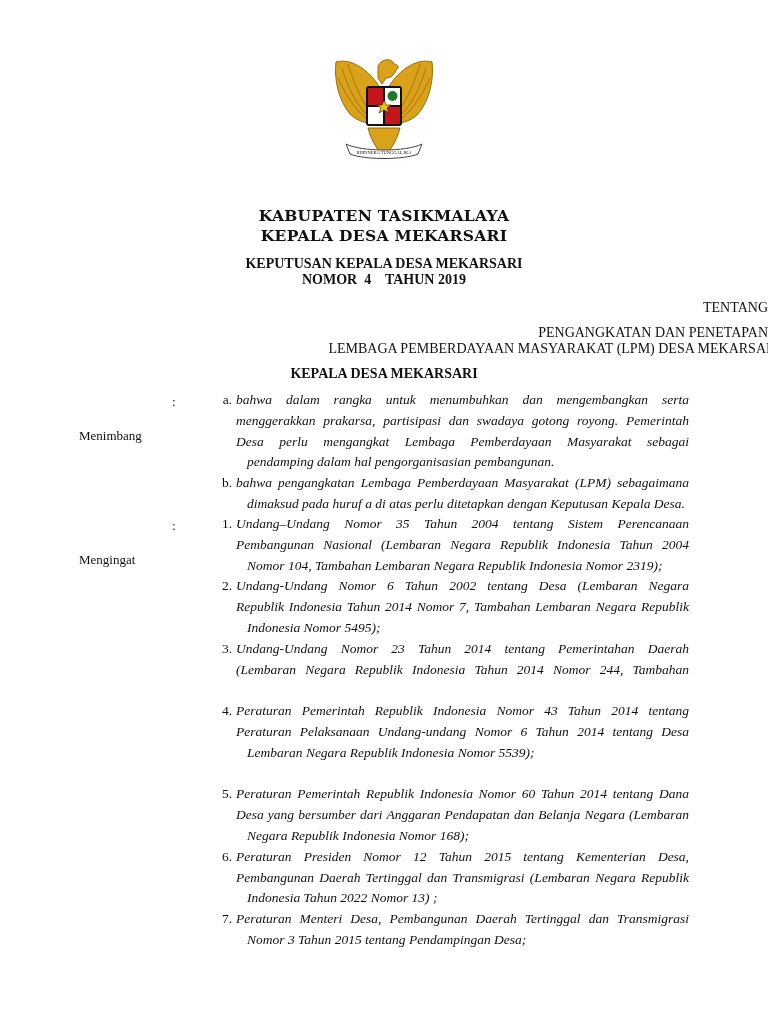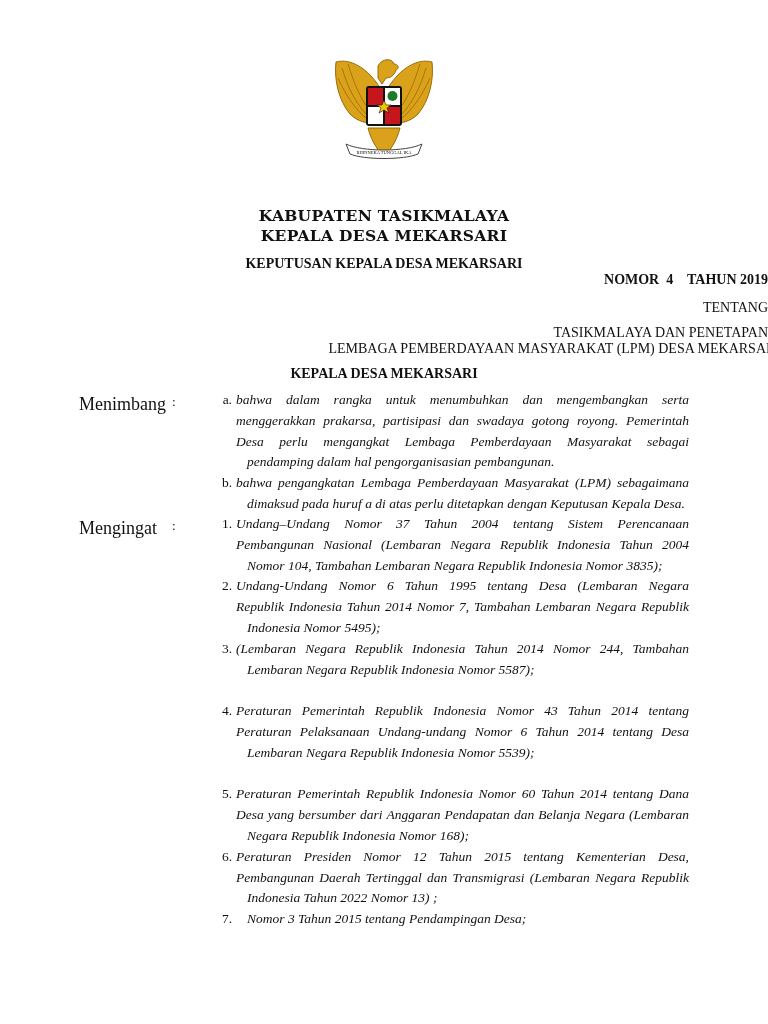--- a/index.html
+++ b/index.html
@@ -4,21 +4,21 @@
 <style>
   html, body { margin:0; padding:0; background:#fff; }
   body { width:768px; height:1024px; position:relative; overflow:hidden;
          font-family:"Liberation Serif","DejaVu Serif",serif; color:#111; }
   .emblem { position:absolute; left:328px; top:48px; width:112px; height:118px; }
   .center { position:absolute; left:0; width:768px; text-align:center; }
   .h1 { font-family:"DejaVu Serif","Liberation Serif",serif; font-weight:bold; font-size:15.5px; letter-spacing:0.3px; line-height:22px; }
   .h2 { font-weight:bold; font-size:14px; line-height:17px; }
   .t { font-size:14px; line-height:17px;text-align:right; }
   .row { position:absolute; left:0; width:768px; }
-  .label { position:absolute; left:79px; font-size:18px; }
+  .label { position:absolute; left:79px; font-size:13px;margin-top:34px; }
   .colon { position:absolute; left:172px; font-size:13.5px; }
   .item { position:absolute; left:210px; width:479px; font-size:13.5px; line-height:20.8px; }
   .item .num { position:absolute; left:0; width:22px; text-align:right; }
   .item .txt { position:absolute; left:26px; width:453px; text-align:justify;font-style:italic; }
   .item .txt span.l { display:block; text-align:justify; text-align-last:justify; height:20.8px; white-space:nowrap; }
   .item .txt span.l.last { text-align-last:left;margin-left:11px; }
 </style>
 </head>
 <body>
 
@@ -47,23 +47,23 @@
   <circle cx="64.5" cy="48" r="5" fill="#1c7a2a"></circle>
   <polygon points="56,52 58,57 63,57 59,60 61,65 56,62 51,65 53,60 49,57 54,57" fill="#f3c400" stroke="#111" stroke-width="0.6"></polygon>
 
   <path d="M18 96 C34 104 78 104 94 96 L90 106 C76 112 36 112 22 106 Z" fill="#fff" stroke="#444" stroke-width="1"></path>
   <text x="56" y="106" font-size="4.5" text-anchor="middle" fill="#111" font-family="Liberation Serif, serif">BHINNEKA TUNGGAL IKA</text>
 </svg>
 
 <div class="center h1" style="top:205px;">KABUPATEN TASIKMALAYA</div>
 <div class="center h1" style="top:225px;">KEPALA DESA MEKARSARI</div>
 <div class="center h2" style="top:255px;">KEPUTUSAN KEPALA DESA MEKARSARI</div>
-<div class="center h2" style="top:271px; white-space:pre;text-align:right;">NOMOR  4    TAHUN 2019</div>
+<div class="center h2" style="top:271px; white-space:pre;">NOMOR  4    TAHUN 2019</div>
 <div class="center t" style="top:299px;">TENTANG</div>
-<div class="center t" style="top:324px;">TASIKMALAYA DAN PENETAPAN</div>
+<div class="center t" style="top:324px;">PENGANGKATAN DAN PENETAPAN</div>
 <div class="center t" style="top:340px;padding-left:12px;">LEMBAGA PEMBERDAYAAN MASYARAKAT (LPM) DESA MEKARSARI</div>
 <div class="center h2" style="top:365px;">KEPALA DESA MEKARSARI</div>
 
 <div class="row" style="top:394px;">
   <div class="label">Menimbang</div>
   <div class="colon">:</div>
 </div>
 <div id="menimbang-items">
     <div class="item" style="top: 390px; height: 83.2px;">
       <div class="num">a.</div>
@@ -84,38 +84,38 @@
   </div>
 
 <div class="row" style="top:518px;">
   <div class="label">Mengingat</div>
   <div class="colon">:</div>
 </div>
 <div id="mengingat-items">
     <div class="item" style="top: 514px; height: 62.4px;">
       <div class="num">1.</div>
       <div class="txt">
-        <span class="l">Undang–Undang Nomor 37 Tahun 2004 tentang Sistem Perencanaan</span>
+        <span class="l">Undang–Undang Nomor 35 Tahun 2004 tentang Sistem Perencanaan</span>
         <span class="l">Pembangunan Nasional (Lembaran Negara Republik Indonesia Tahun 2004</span>
-        <span class="l last">Nomor 104, Tambahan Lembaran Negara Republik Indonesia Nomor 3835);</span>
+        <span class="l last">Nomor 104, Tambahan Lembaran Negara Republik Indonesia Nomor 2319);</span>
       </div>
     </div>
     <div class="item" style="top: 576.4px; height: 62.4px;">
       <div class="num">2.</div>
       <div class="txt">
-        <span class="l">Undang-Undang Nomor 6 Tahun 1995 tentang Desa   (Lembaran Negara</span>
+        <span class="l">Undang-Undang Nomor 6 Tahun 2002 tentang Desa   (Lembaran Negara</span>
         <span class="l">Republik Indonesia Tahun 2014 Nomor 7, Tambahan Lembaran Negara Republik</span>
         <span class="l last">Indonesia Nomor 5495);</span>
       </div>
     </div>
     <div class="item" style="top: 638.8px; height: 62.4px;">
       <div class="num">3.</div>
       <div class="txt">
+        <span class="l">Undang-Undang Nomor 23 Tahun 2014 tentang  Pemerintahan Daerah</span>
         <span class="l">(Lembaran Negara Republik Indonesia Tahun 2014 Nomor 244, Tambahan</span>
-        <span class="l last">Lembaran Negara Republik Indonesia Nomor 5587);</span>
       </div>
     </div>
     <div class="item" style="top: 701.2px; height: 83.2px;">
       <div class="num">4.</div>
       <div class="txt">
         <span class="l">Peraturan Pemerintah Republik Indonesia Nomor 43 Tahun 2014 tentang</span>
         <span class="l">Peraturan Pelaksanaan Undang-undang Nomor 6 Tahun 2014 tentang Desa</span>
         <span class="l last">Lembaran Negara Republik Indonesia Nomor 5539);</span>
       </div>
     </div>
@@ -131,16 +131,17 @@
       <div class="num">6.</div>
       <div class="txt">
         <span class="l">Peraturan Presiden Nomor 12 Tahun 2015 tentang Kementerian Desa,</span>
         <span class="l">Pembangunan Daerah Tertinggal dan Transmigrasi (Lembaran Negara Republik</span>
         <span class="l last">Indonesia Tahun 2022 Nomor 13) ;</span>
       </div>
     </div>
     <div class="item" style="top: 909.2px; height: 41.6px;">
       <div class="num">7.</div>
       <div class="txt">
+        <span class="l">Peraturan Menteri Desa, Pembangunan Daerah Tertinggal dan Transmigrasi</span>
         <span class="l last">Nomor 3 Tahun 2015 tentang Pendampingan Desa;</span>
       </div>
     </div>
   </div>
 
 </body></html>

